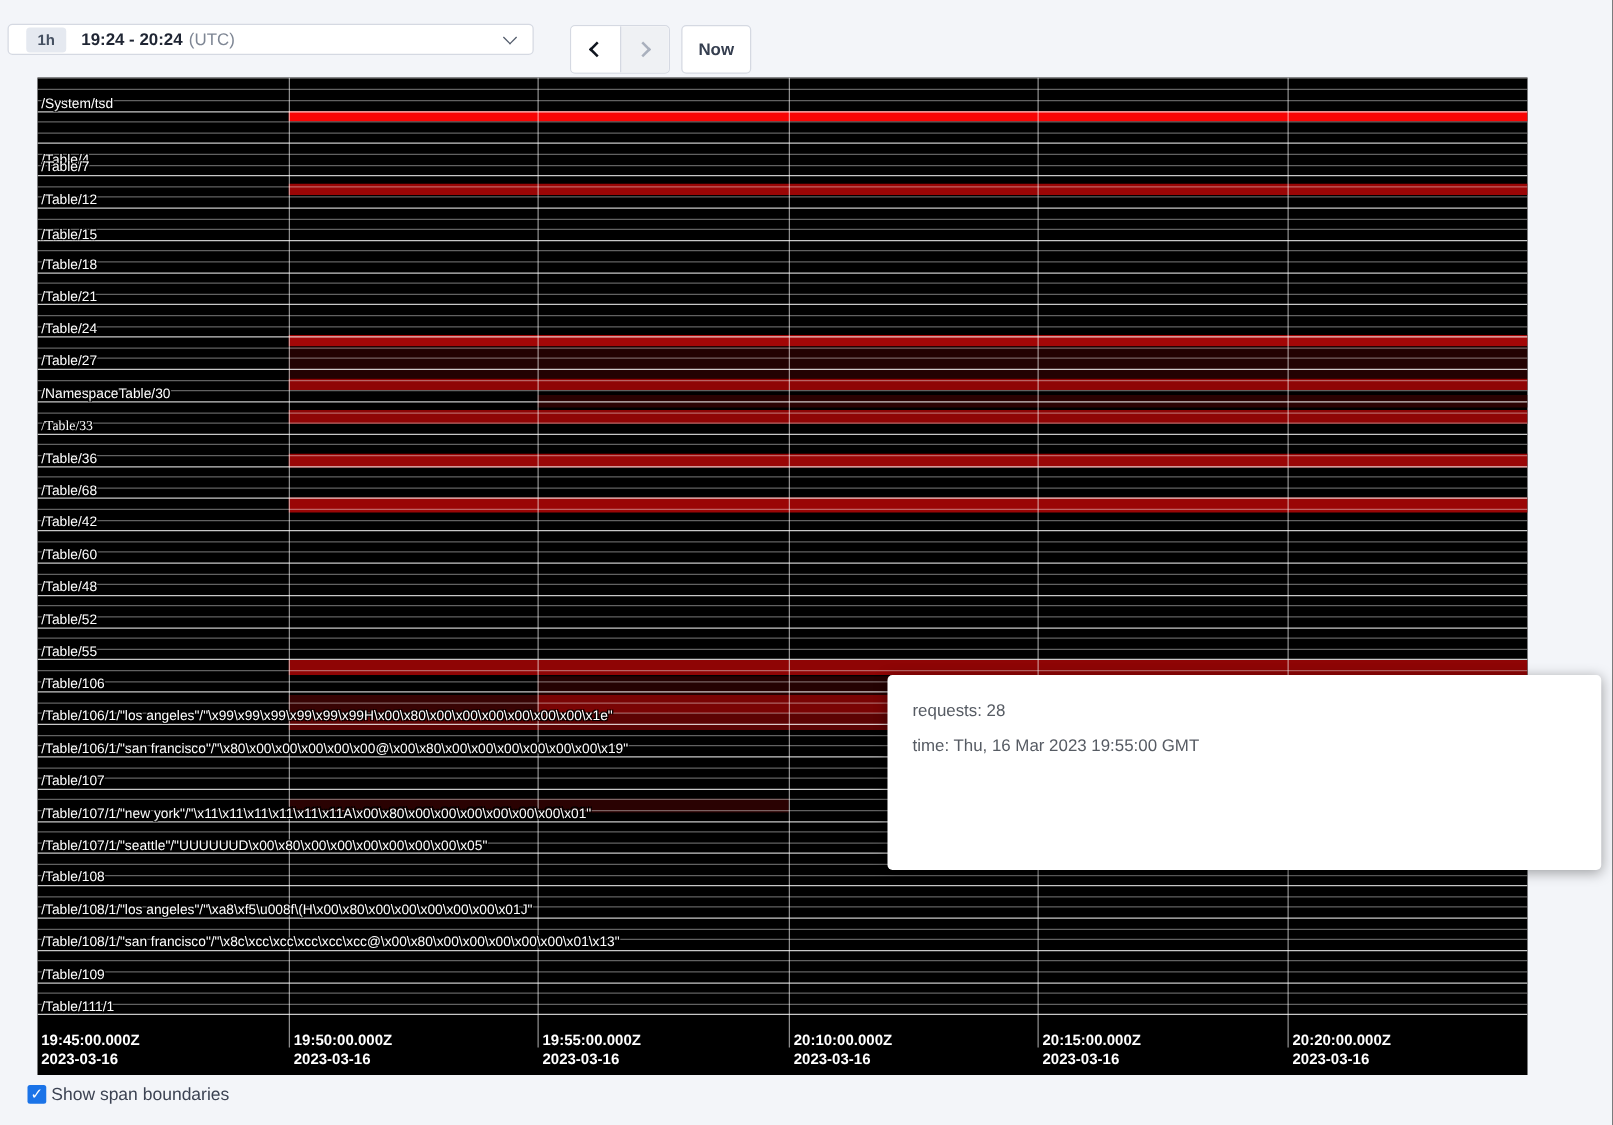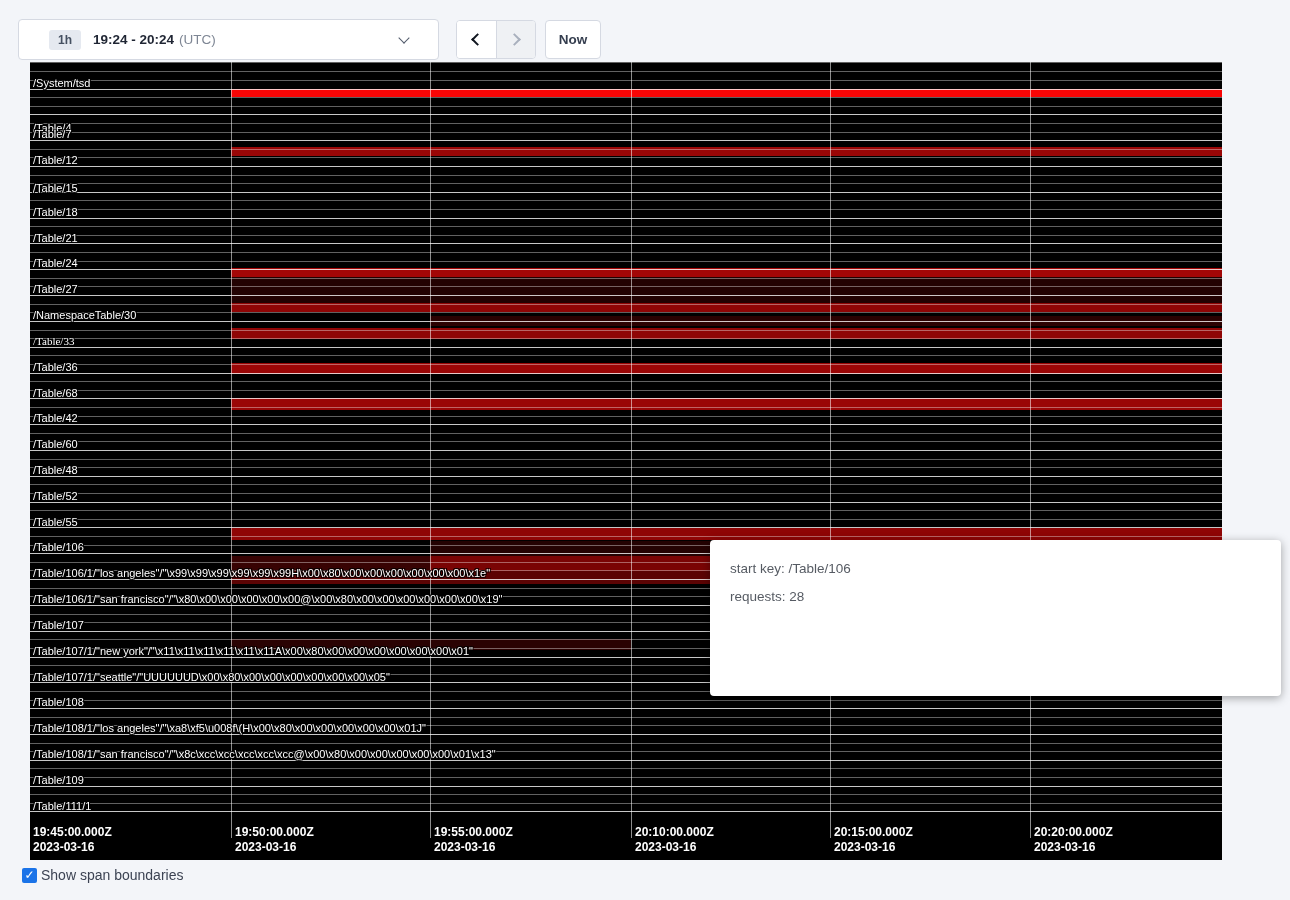--- a/index.html
+++ b/index.html
@@ -5,23 +5,23 @@
   * { box-sizing: border-box; margin: 0; padding: 0; }
   html,body { width:1290px; height:900px; overflow:hidden; }
   body {
     background:#f3f5f9;
     font-family:"Liberation Sans", sans-serif;
     position:relative;
   }
 
   
   .range-selector {
-    position:absolute; left:18px; top:19px; width:421px; height:41px;
+    position:absolute; left:6px; top:19px; width:421px; height:25px;
     background:#fff; border:1px solid #d5d9e2; border-radius:4px;
-    display:flex; align-items:center; padding:0 30px; cursor:pointer;
+    display:flex; align-items:center; padding:0 14px; cursor:pointer;
   }
   .range-chip {
     background:#e5e9f0; color:#455061; font-size:12px; font-weight:700;
     padding:4px 9px; border-radius:3px; margin-right:12px; line-height:1;
   }
   .range-text { font-size:13.5px; font-weight:700; color:#1f2533; }
   .range-suffix { font-size:13.5px; color:#7e8694; margin-left:5px; font-weight:400; }
   .chev {
     display:inline-block; width:8px; height:8px;
     border-right:2px solid #525b6b; border-bottom:2px solid #525b6b;
@@ -260,20 +260,20 @@
       <div class="t">20:15:00.000Z</div>
       <div class="d">2023-03-16</div>
     </div>
     <div class="x-tick" style="left: 1004px;">
       <div class="t">20:20:00.000Z</div>
       <div class="d">2023-03-16</div>
     </div>
   </div>
 
 <div class="kv-tooltip">
-  <p>start key: /Table/106</p>
   <p>requests: 28</p>
+  <p>time: Thu, 16 Mar 2023 19:55:00 GMT</p>
 </div>
 
 <div class="footer-check">
   <span class="checkbox" style="background: rgb(26, 115, 232);">✓</span>
   <span class="check-label">Show span boundaries</span>
 </div>
 
 </body></html>

